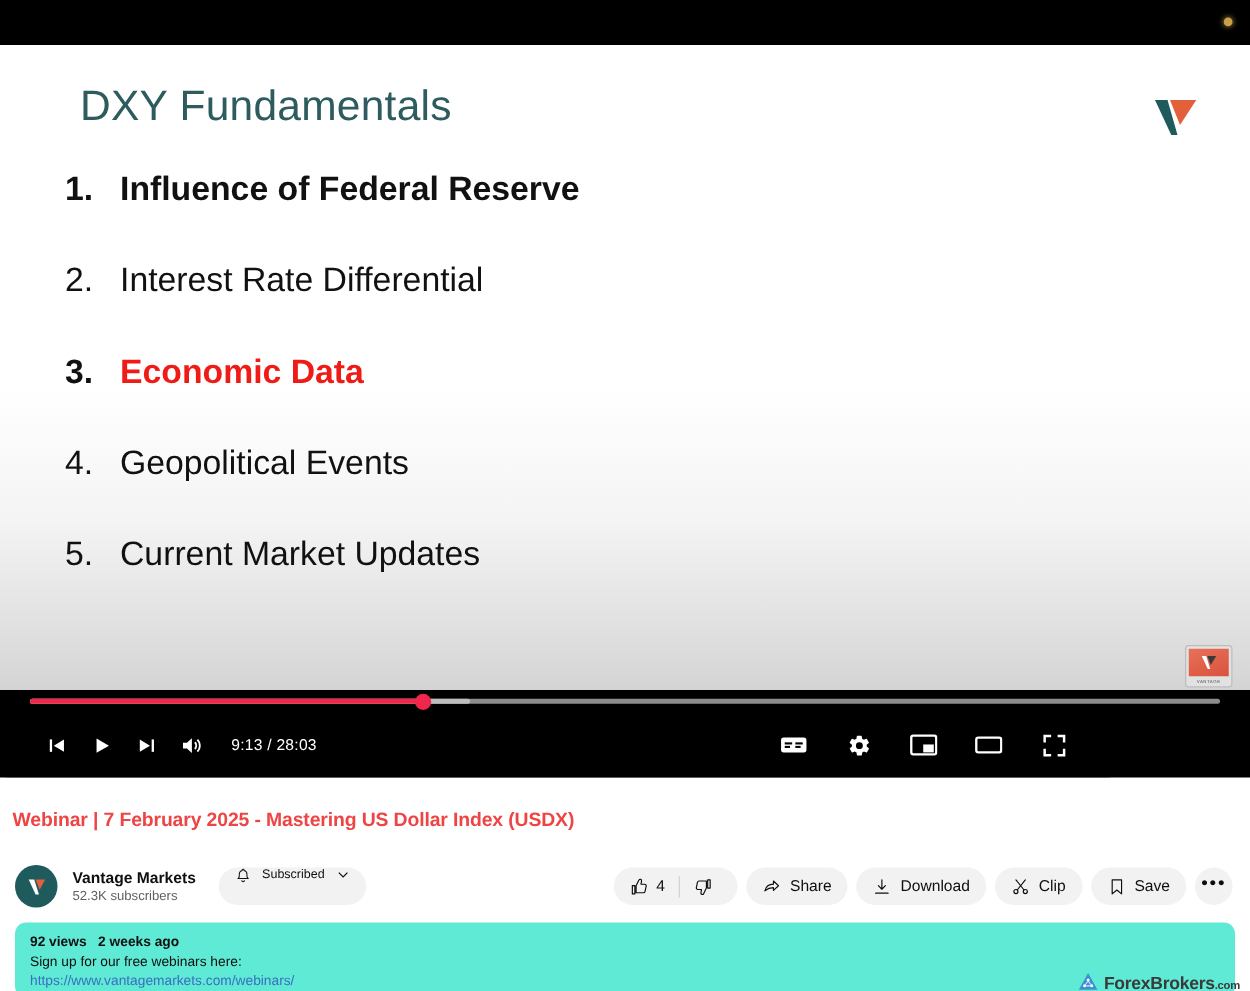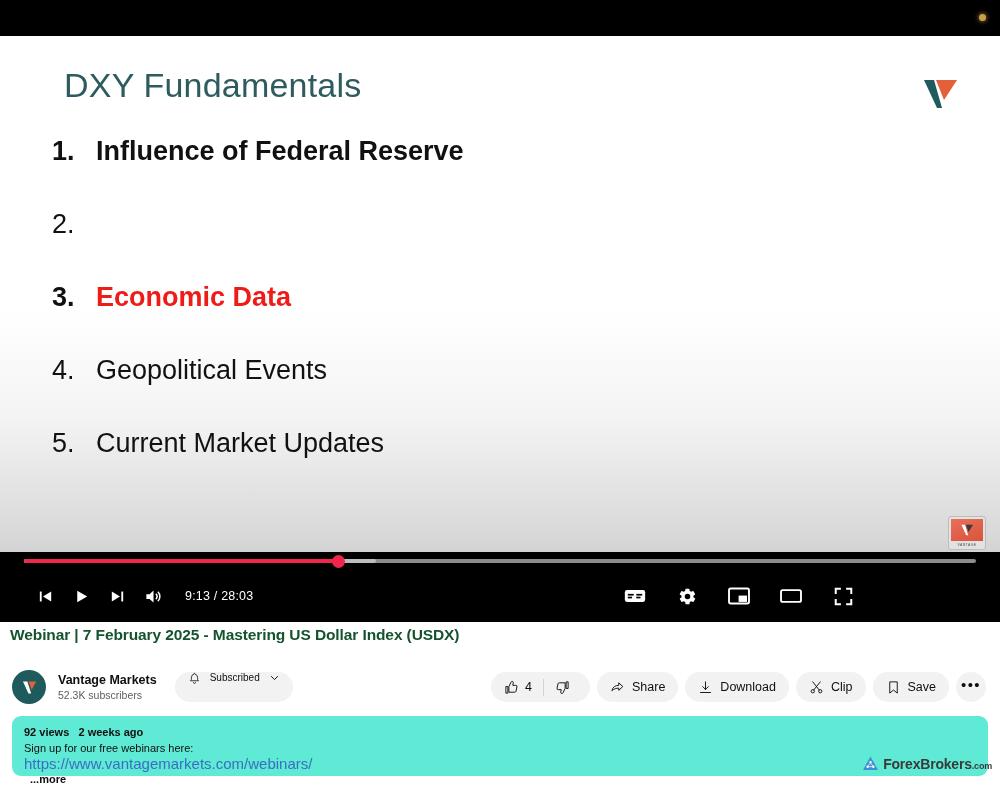--- a/index.html
+++ b/index.html
@@ -201,24 +201,24 @@
   .ctrl-right:last-child { margin-right: 28px; }
 
   
   .meta {
     position: absolute;
     left: 0;
     top: 622px;
     width: 1000px;
   }
   .video-title {
-    margin: 4px 0 0 10px;
+    margin: 26px 0 0 10px;
     font-size: 15.5px;
     font-weight: bold;
-    color: #14532d;
+    color: #ef4444;
     letter-spacing: -.1px;
   }
   .row {
     display: flex;
     align-items: center;
     margin-top: 26px;
     padding: 0 14px 0 12px;
   }
   .avatar {
     width: 34px;
@@ -316,21 +316,21 @@
     border-radius: 9px;
     padding: 9px 12px 14px 12px;
     font-size: 11px;
     color: #0f0f0f;
     line-height: 15.5px;
     height: 60px;
     box-sizing: border-box;
   }
   .desc-stats { font-weight: bold; font-size: 11px; }
   .desc-line { font-size: 11px; }
-  .desc-link { color: #3b6ec1; font-size: 15px; }
+  .desc-link { color: #3b6ec1; font-size: 11px; }
   .desc-more { font-size: 11px; padding-left: 6px; font-weight: bold; }
 
   .fb-watermark {
     position: absolute;
     right: 8px;
     bottom: 4px;
     display: flex;
     align-items: center;
   }
   .fb-text {
@@ -365,20 +365,21 @@
       </svg>
     </div>
 
     <div class="slide-list">
       <div class="slide-item bold">
         <span class="num">1.</span>
         <span class="txt">Influence of Federal Reserve</span>
       </div>
       <div class="slide-item">
         <span class="num">2.</span>
+        <span class="txt">Interest Rate Differential</span>
       </div>
       <div class="slide-item bold red">
         <span class="num">3.</span>
         <span class="txt">Economic Data</span>
       </div>
       <div class="slide-item">
         <span class="num">4.</span>
         <span class="txt">Geopolitical Events</span>
       </div>
       <div class="slide-item">

